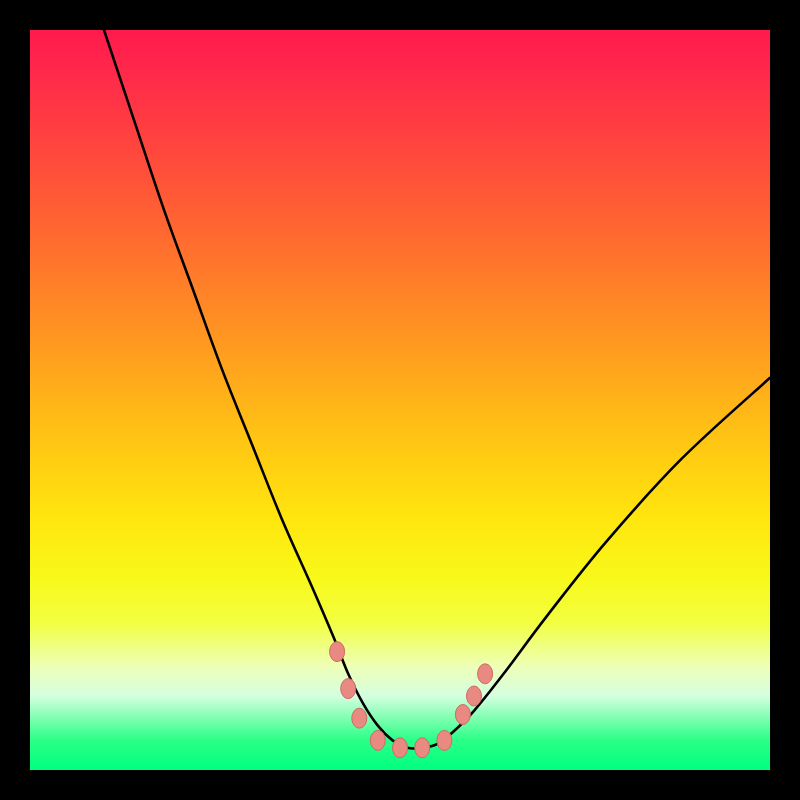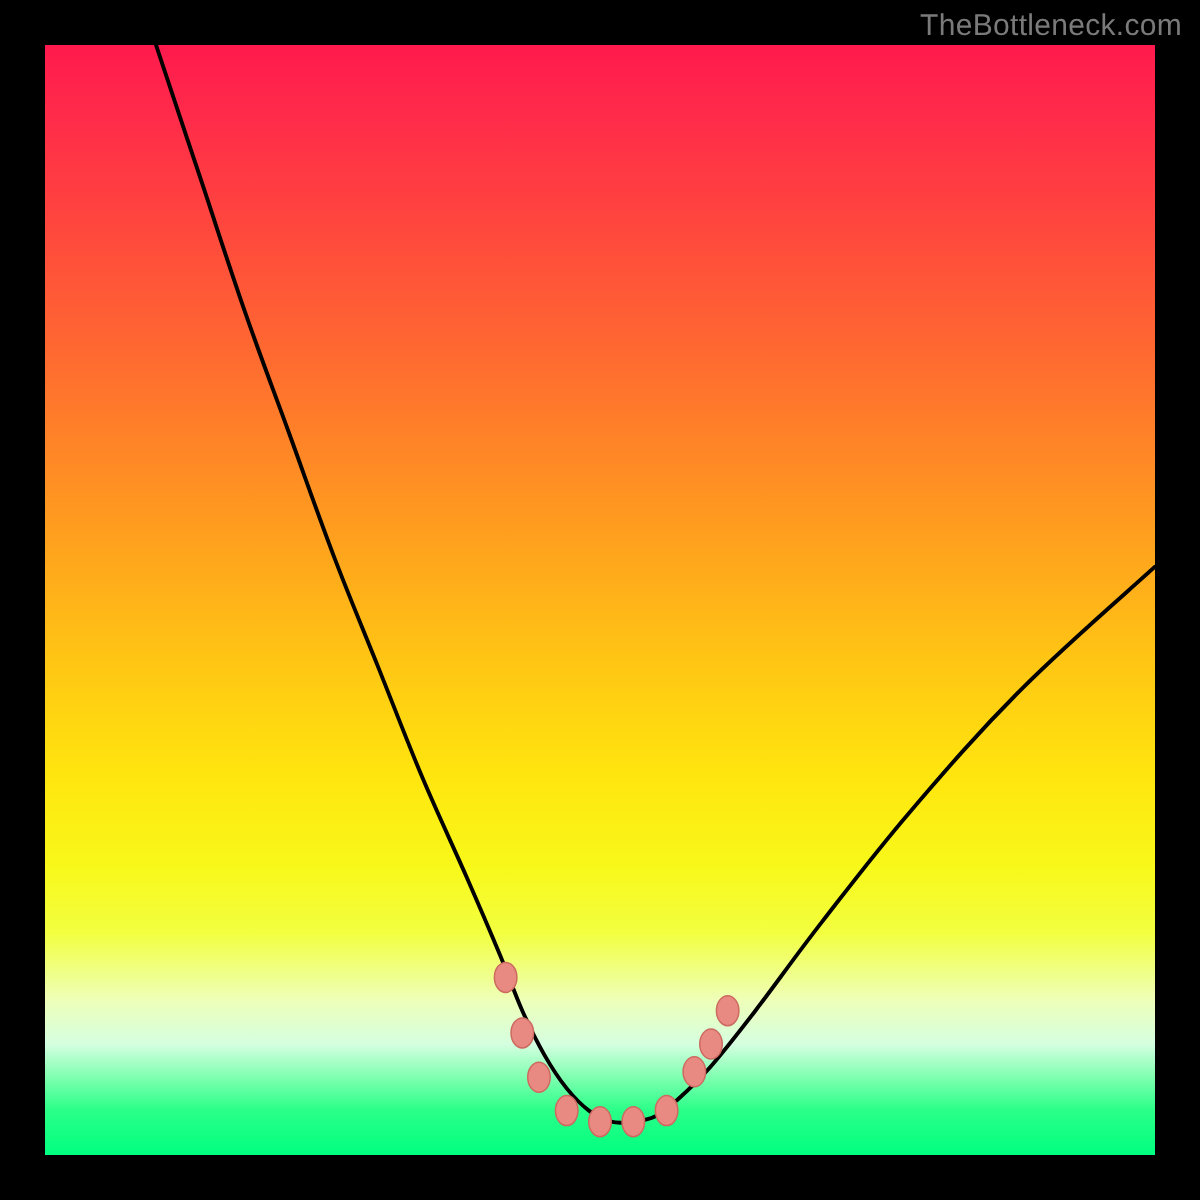--- a/index.html
+++ b/index.html
@@ -79,14 +79,13 @@
           <ellipse cx="347.80" cy="710.40" rx="7.5" ry="10" fill="#e98a82" stroke="#cc6a60" stroke-width="1"></ellipse>
           <ellipse cx="370.00" cy="717.80" rx="7.5" ry="10" fill="#e98a82" stroke="#cc6a60" stroke-width="1"></ellipse>
           <ellipse cx="392.20" cy="717.80" rx="7.5" ry="10" fill="#e98a82" stroke="#cc6a60" stroke-width="1"></ellipse>
           <ellipse cx="414.40" cy="710.40" rx="7.5" ry="10" fill="#e98a82" stroke="#cc6a60" stroke-width="1"></ellipse>
           <ellipse cx="432.90" cy="684.50" rx="7.5" ry="10" fill="#e98a82" stroke="#cc6a60" stroke-width="1"></ellipse>
           <ellipse cx="444.00" cy="666.00" rx="7.5" ry="10" fill="#e98a82" stroke="#cc6a60" stroke-width="1"></ellipse>
           <ellipse cx="455.10" cy="643.80" rx="7.5" ry="10" fill="#e98a82" stroke="#cc6a60" stroke-width="1"></ellipse>
         </g>
     </svg>
   </div>
-  <div class="watermark">TheBottleneck.com</div>
 </div>
 
 </body></html>

